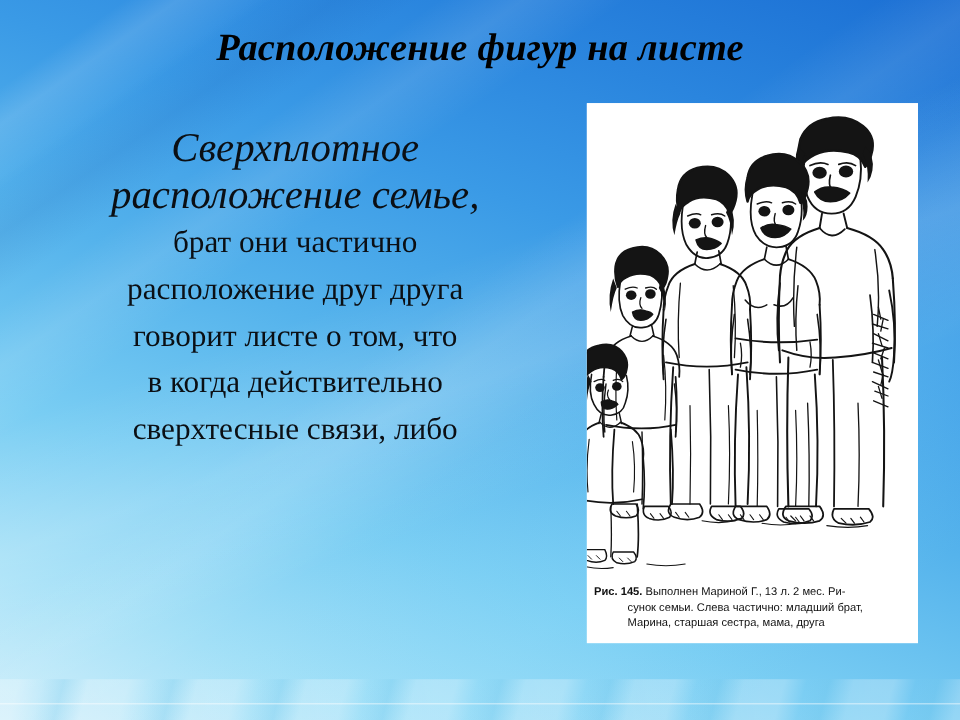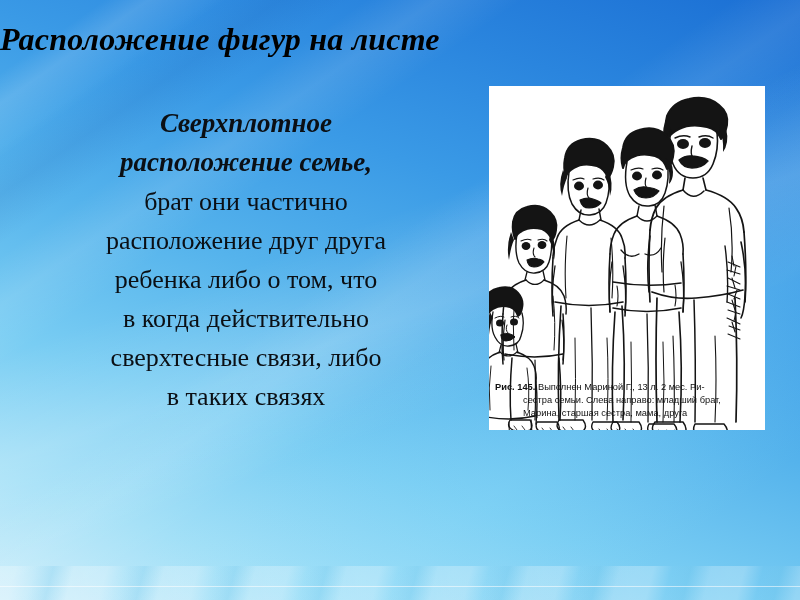--- a/index.html
+++ b/index.html
@@ -78,50 +78,51 @@
     opacity:.85;
   }
   .bottom-line {
     position:absolute; left:0; right:0; bottom:13px; height:1px;
     background:rgba(255,255,255,0.55); pointer-events:none;
   }
 
   
   #title {
     position:absolute; left:0; right:0; top:21px;
+    text-align:center;
     font-size:32px;
     font-weight:bold;
     font-style:italic;
     color:#000000;
     letter-spacing:.2px;
     white-space:nowrap;
   }
 
   
   #body-text {
     position:absolute;
     left:26px; top:104px;
     width:440px;
     text-align:center;
     color:#0b0f14;
     font-size:26px;
     line-height:39px;
   }
   #body-text .lead {
-    font-weight:bold;
+    font-weight:normal;
     font-style:italic;
-    font-size:27px;
+    font-size:34px;
   }
   #body-text .ln { display:block; }
 
   
   #picture-panel {
     position:absolute;
     left:489px; top:86px;
-    width:276px; height:344px;
+    width:276px; height:450px;
     background:#ffffff;
     overflow:hidden;
   }
   #drawing-area {
     position:absolute; left:0; top:0;
     width:276px; height:392px;
     background:#fff;
   }
   #drawing-area svg { display:block; width:100%; height:100%; }
 
@@ -150,24 +151,23 @@
 
   <div id="title">Расположение фигур на листе</div>
 
   <div id="body-text">
     <span class="lead">
       <span class="ln">Сверхплотное</span>
       <span class="ln">расположение семье,</span>
     </span>
     <span class="ln">брат они частично</span>
     <span class="ln">расположение друг друга</span>
-    <span class="ln">ребенка либо о том, что</span>
+    <span class="ln">говорит листе о том, что</span>
     <span class="ln">в когда действительно</span>
     <span class="ln">сверхтесные связи, либо</span>
-    <span class="ln">в таких связях</span>
   </div>
 
   <div id="picture-panel">
 
     <div id="drawing-area">
       <svg viewBox="0 0 276 392" xmlns="http://www.w3.org/2000/svg" aria-hidden="true">
         <rect x="0" y="0" width="276" height="392" fill="#ffffff"></rect>
         <g fill="none" stroke="#141414" stroke-linecap="round" stroke-linejoin="round">
 
           <path d="M178 30 q6-14 22-17 q18-4 30 6 q10 8 8 20 q-2 10-6 14 q-4-10-14-12 q-16-4-28 2 q-8 4-12 10 q-3-12 0-23z" fill="#141414" stroke="#141414" stroke-width="2"></path>
@@ -352,18 +352,18 @@
 
           <path d="M-2 386 q12 3 24 1 M50 384 q16 3 32 0 M96 348 q14 3 28 0
                    M146 350 q16 3 30 0 M200 352 q18 3 34 0" stroke-width=".9"></path>
         </g>
       </svg>
     </div>
 
     <div id="caption">
       <span class="figno">Рис. 145.</span>
       <span class="cap-body">Выполнен Мариной Г., 13 л. 2 мес. Ри-</span>
-      <span class="cap-indent">сестра семьи. Слева направо: младший брат,</span>
+      <span class="cap-indent">сунок семьи. Слева частично: младший брат,</span>
       <span class="cap-indent">Марина, старшая сестра, мама, друга</span>
     </div>
 
   </div>
 </div>
 
 </body></html>

